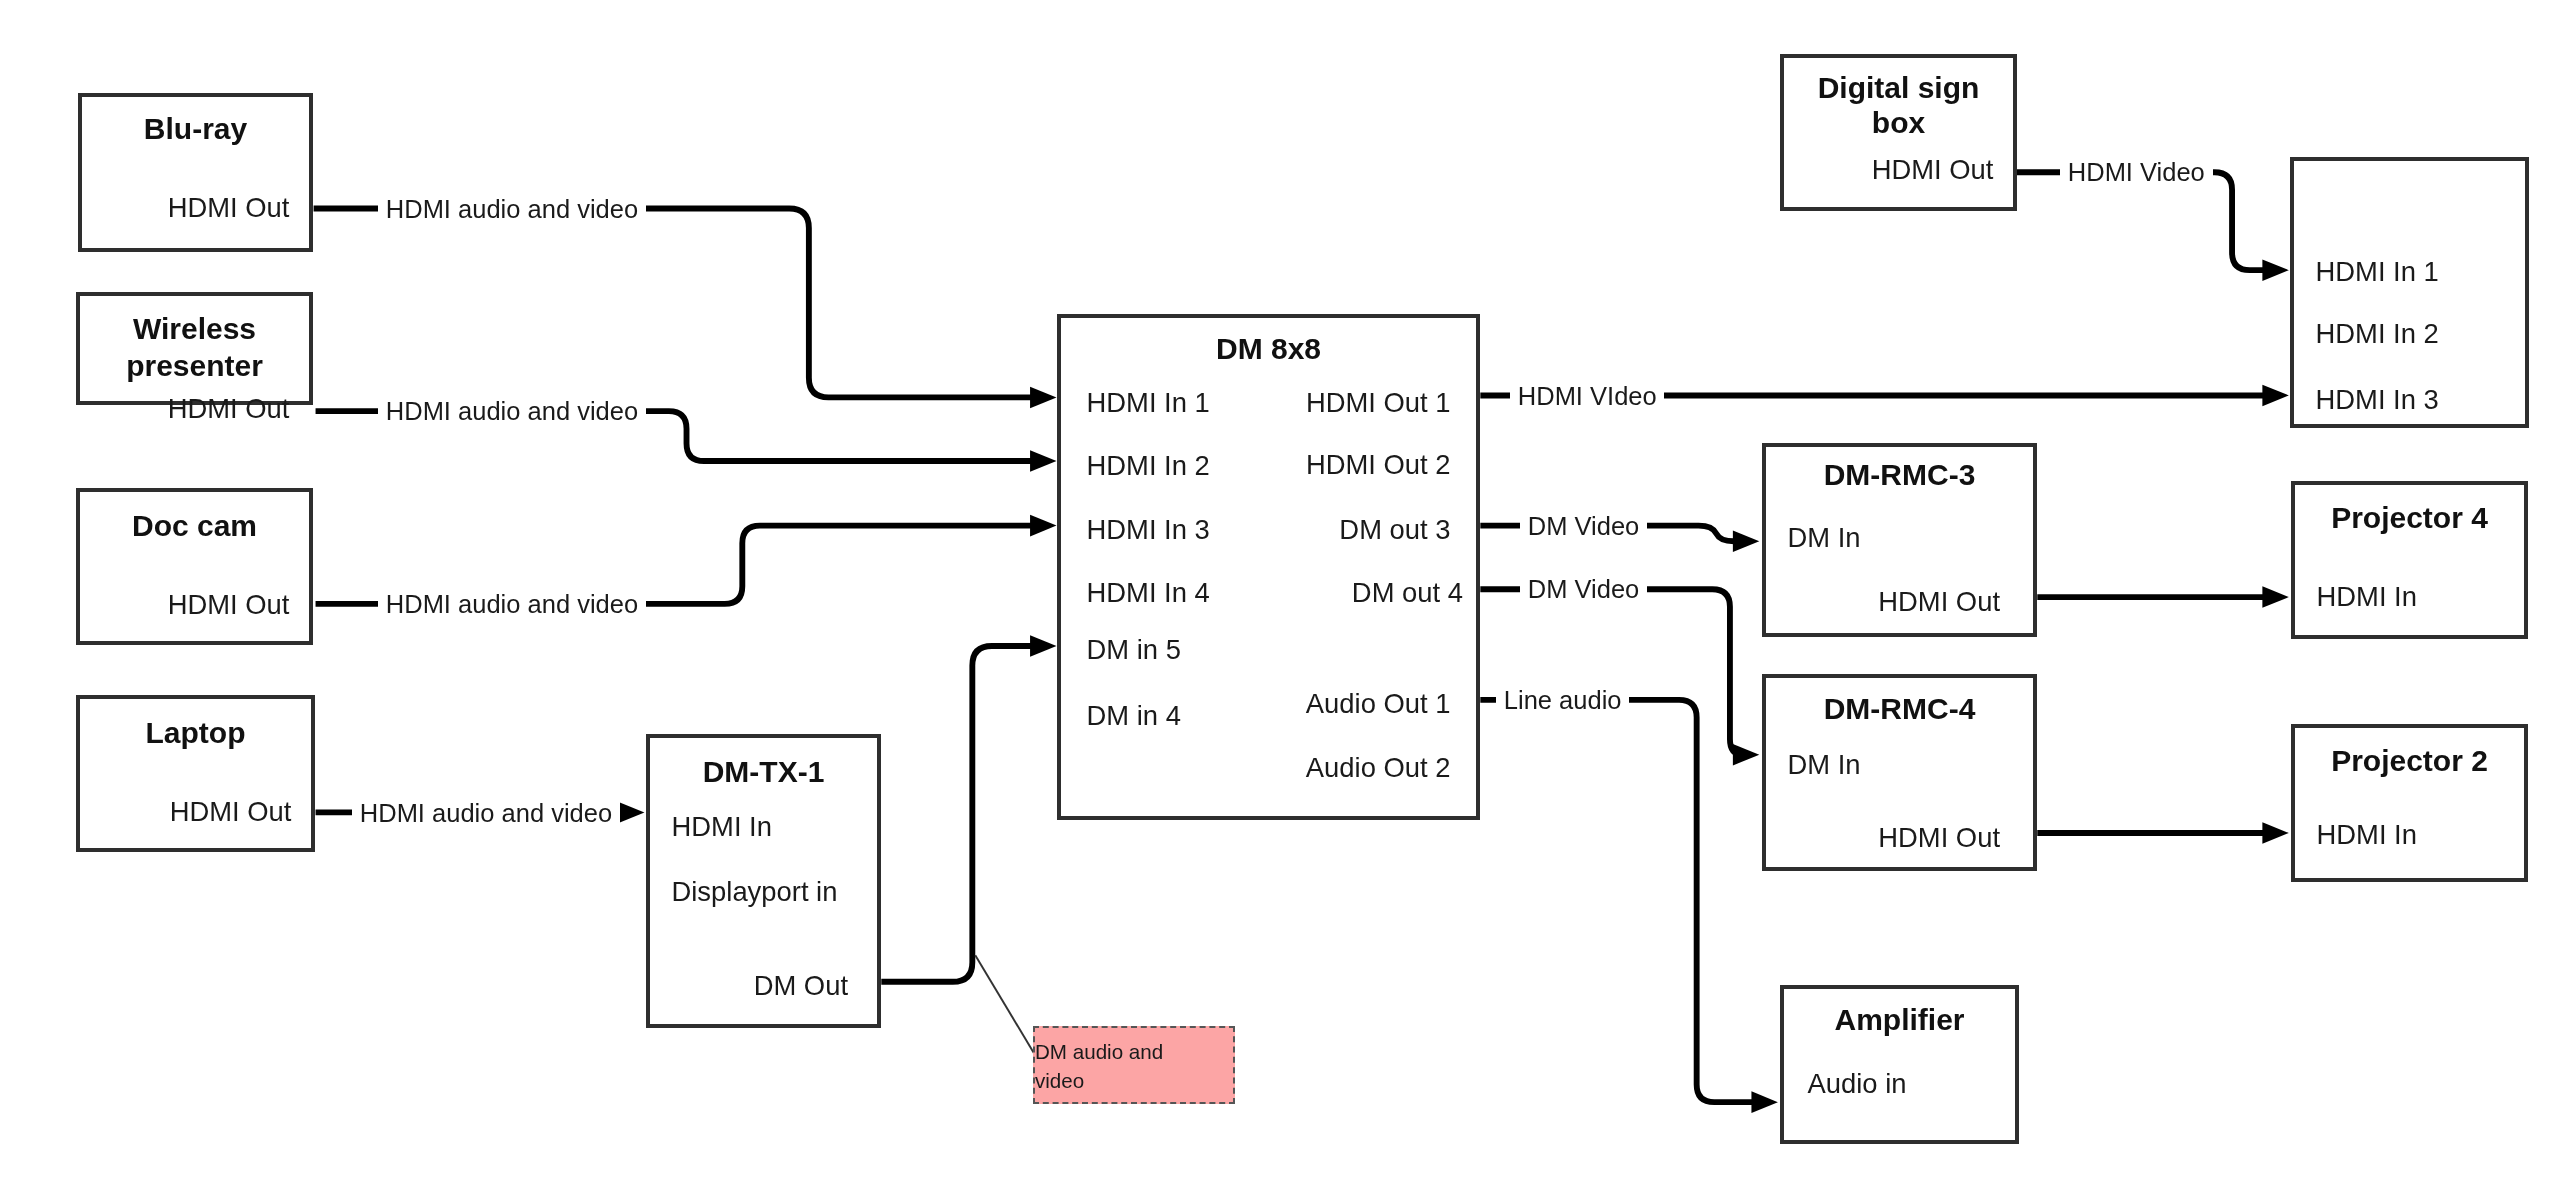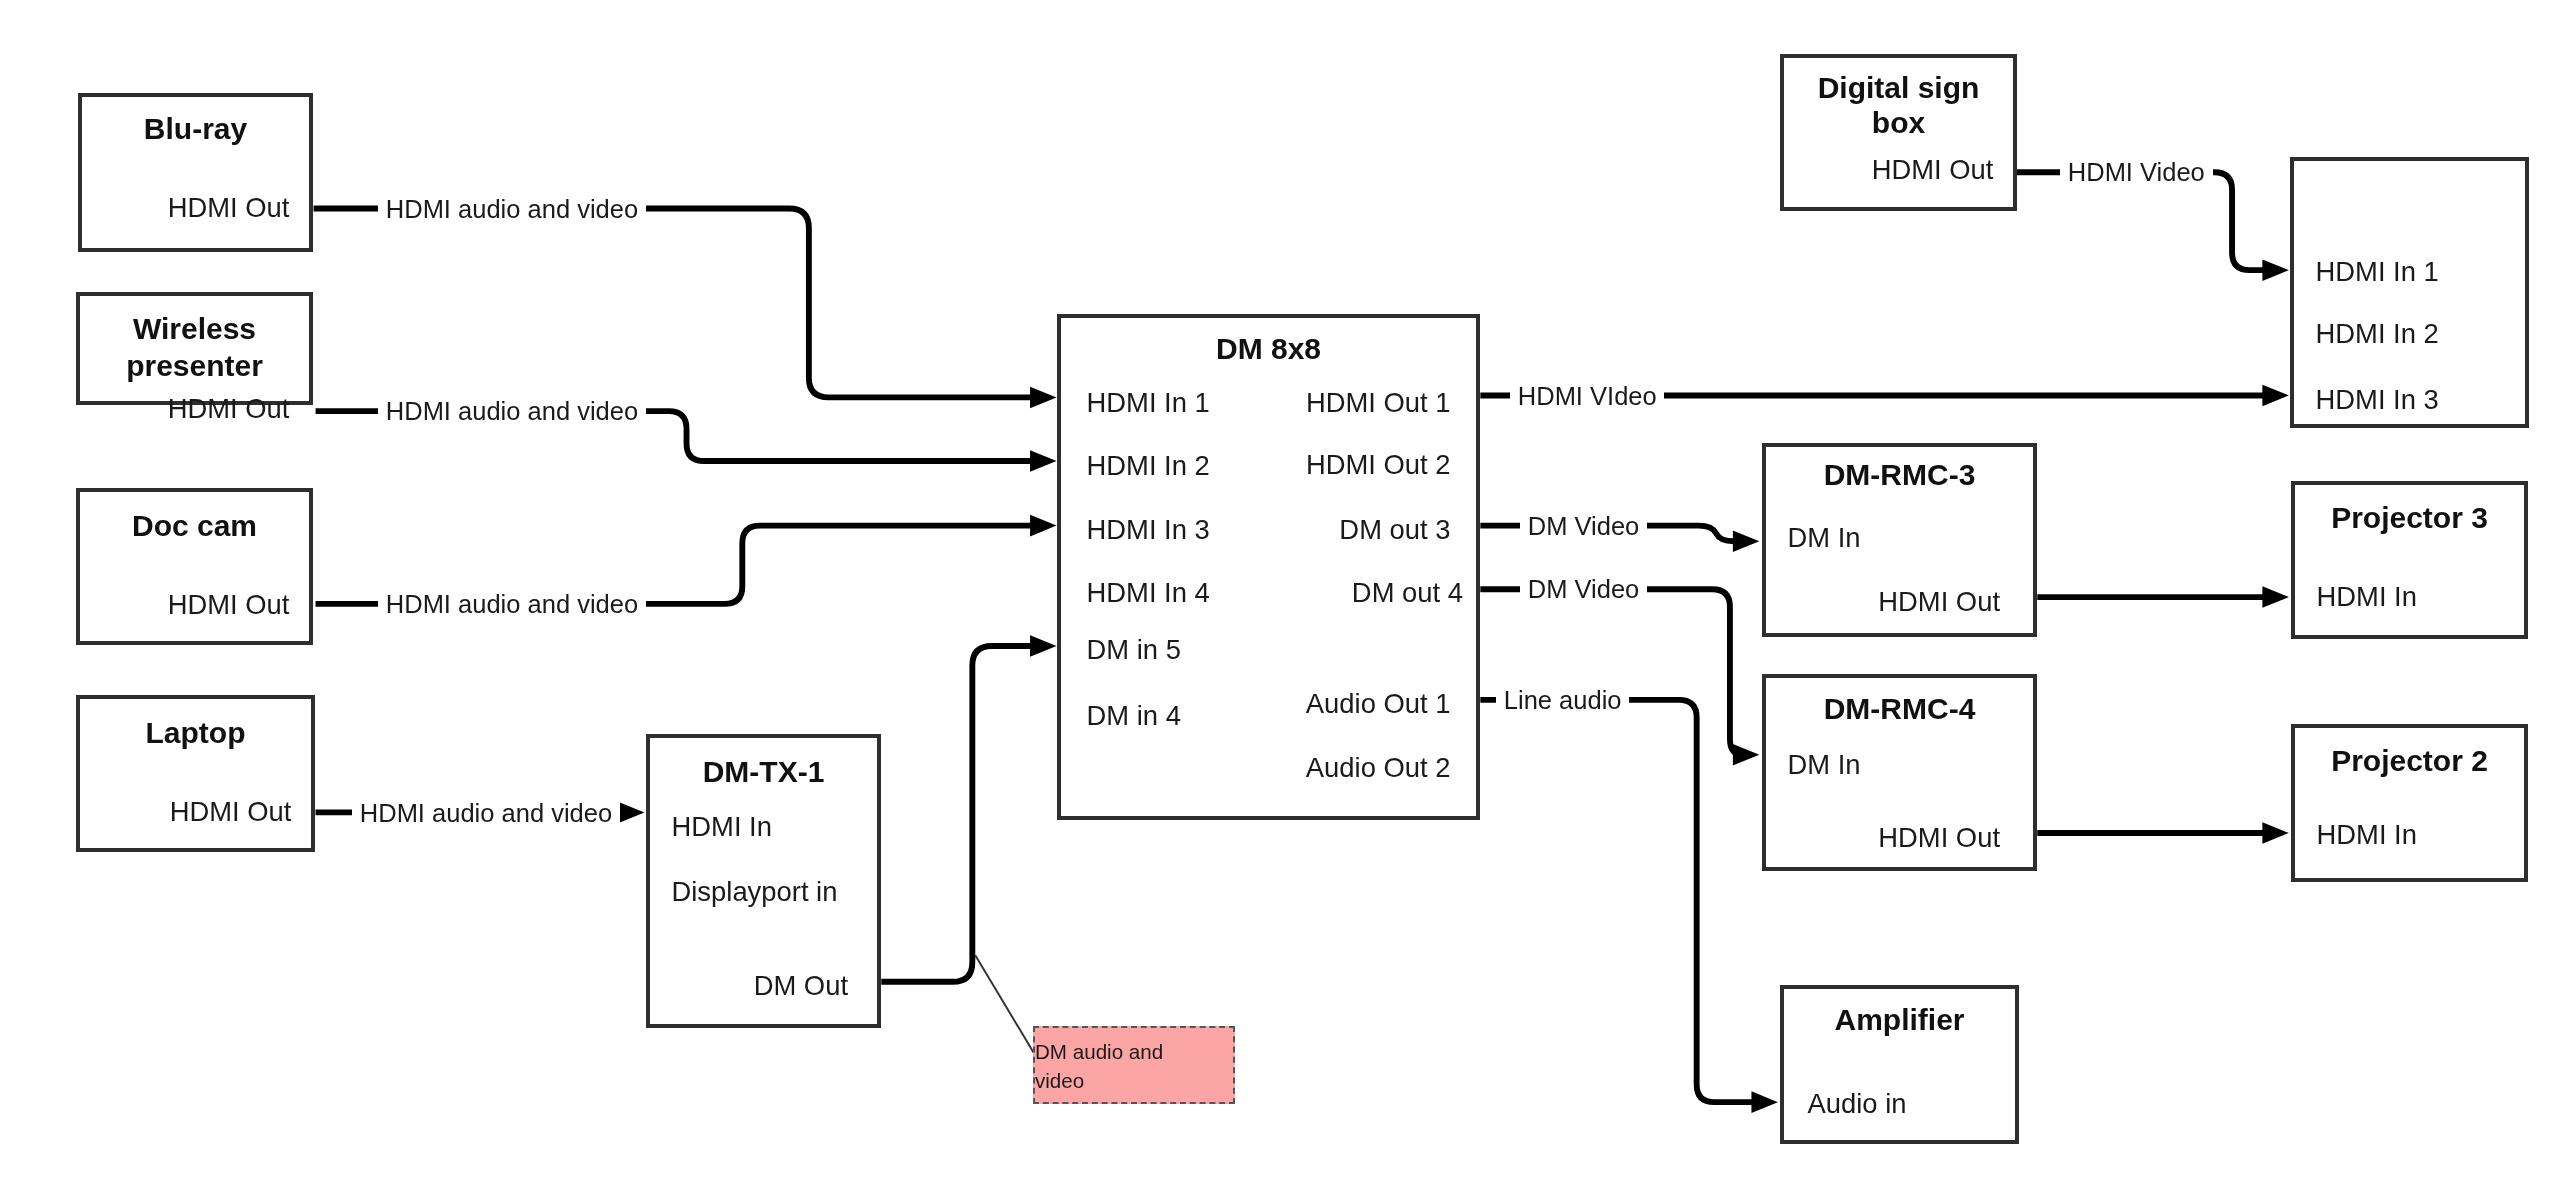--- a/index.html
+++ b/index.html
@@ -168,32 +168,32 @@
     <span class="port" style="right:33px;top:141px">HDMI Out</span>
   </div>
 
   <div class="node" style="left:1762px;top:674px;width:275px;height:197px">
     <div class="node-title" style="top:12.7px">DM-RMC-4</div>
     <span class="port" style="left:21.5px;top:73px">DM In</span>
     <span class="port" style="right:33px;top:146px">HDMI Out</span>
   </div>
 
   <div class="node" style="left:2291px;top:481px;width:237px;height:158px">
-    <div class="node-title" style="top:14.7px">Projector 3</div>
+    <div class="node-title" style="top:14.7px">Projector 4</div>
     <span class="port" style="left:21.5px;top:98px">HDMI In</span>
   </div>
 
   <div class="node" style="left:2291px;top:724px;width:237px;height:158px">
     <div class="node-title" style="top:14.7px">Projector 2</div>
     <span class="port" style="left:21.5px;top:93px">HDMI In</span>
   </div>
 
   <div class="node" style="left:1780px;top:985px;width:239px;height:159px">
     <div class="node-title" style="top:12.7px">Amplifier</div>
-    <span class="port" style="left:23.5px;top:101px">Audio in</span>
+    <span class="port" style="left:23.5px;top:81px">Audio in</span>
   </div>
 
   <div class="callout" style="left:1033px;top:1026px;width:202px;height:78px;padding-top:8.8px">
     <div>DM audio and</div>
     <div>video</div>
   </div>
 
 </div>
 
 

